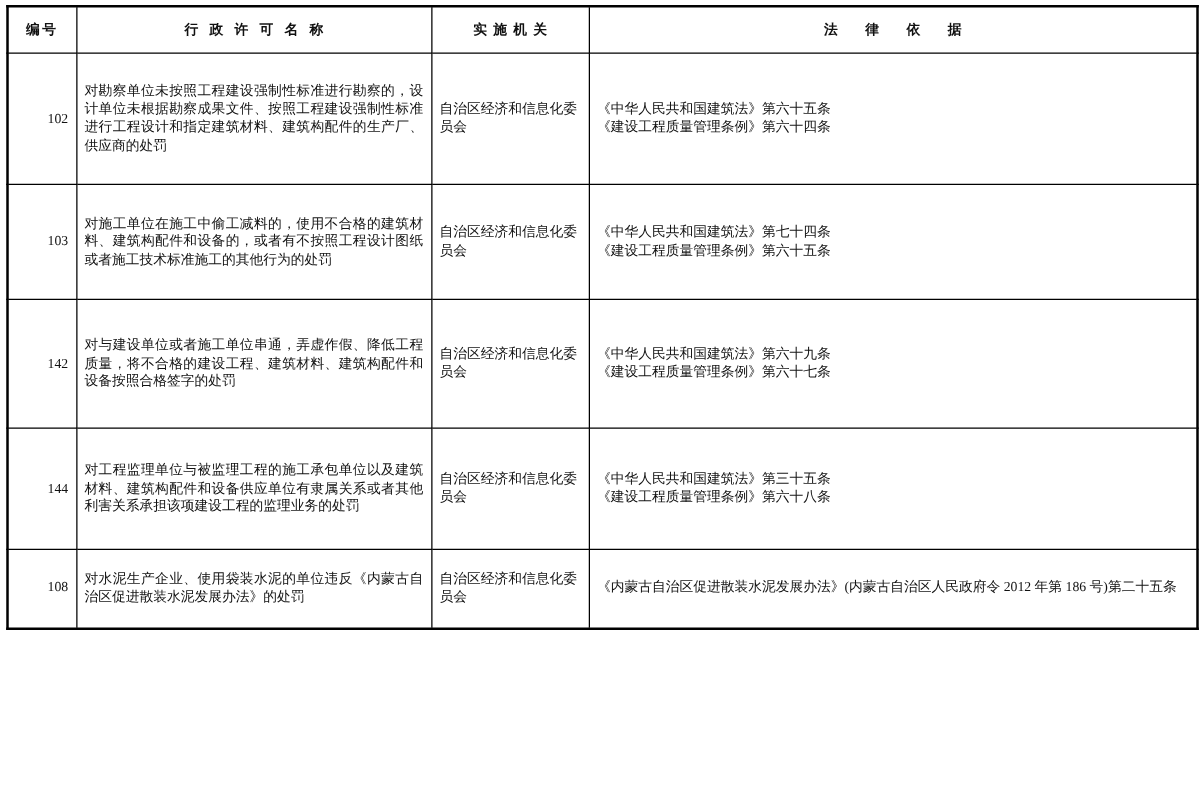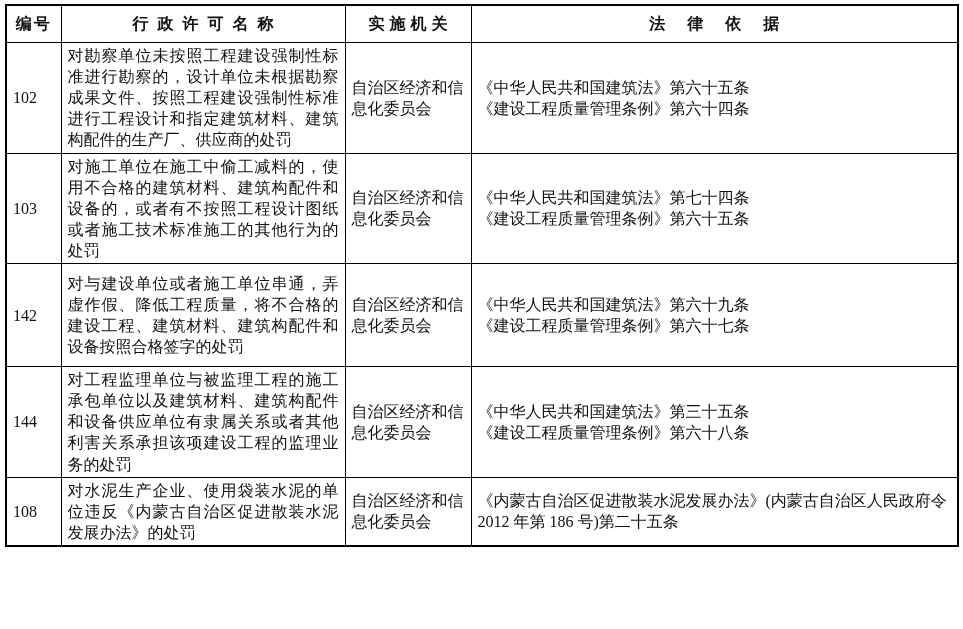--- a/index.html
+++ b/index.html
@@ -12,40 +12,40 @@
   table.permits{
     border-collapse:collapse;
     width:952px;
     table-layout:fixed;
     background:#fff;
   }
   table.permits th, table.permits td{
     border:1px solid #000;
     vertical-align:middle;
     padding:2px 6px;
-    font-size:16px;
+    font-size:11px;
     line-height:1.32;
   }
   table.permits{border:2px solid #000;}
   thead th{
     font-weight:bold;
     text-align:center;
     height:32px;
     border-bottom:2px solid #000;
     font-size:15px;
   }
   col.c-id{width:55px;}
   col.c-name{width:284px;}
   col.c-agency{width:126px;}
   col.c-law{width:487px;}
   th.h-id{letter-spacing:2px;}
   th.h-name{letter-spacing:9px;text-indent:9px;}
   th.h-agency{letter-spacing:5px;text-indent:5px;}
   th.h-law{letter-spacing:22px;text-indent:22px;}
-  td.cell-id{text-align:left;font-size:14px;}
+  td.cell-id{text-align:right;font-size:14px;}
   td.cell-name{text-align:justify;text-justify:inter-character;padding:2px 7px;}
   td.cell-agency{text-align:left;line-break:anywhere;word-break:break-all;}
   td.cell-law{text-align:left;padding-left:9px;margin-top:32px;}
   td.cell-law .law-line{display:block;}
   tbody tr:nth-child(1){height:105px;}
   tbody tr:nth-child(2){height:92px;}
   tbody tr:nth-child(3){height:103px;}
   tbody tr:nth-child(4){height:97px;}
   tbody tr:nth-child(5){height:63px;}
   tbody tr:nth-child(6){height:60px;}

